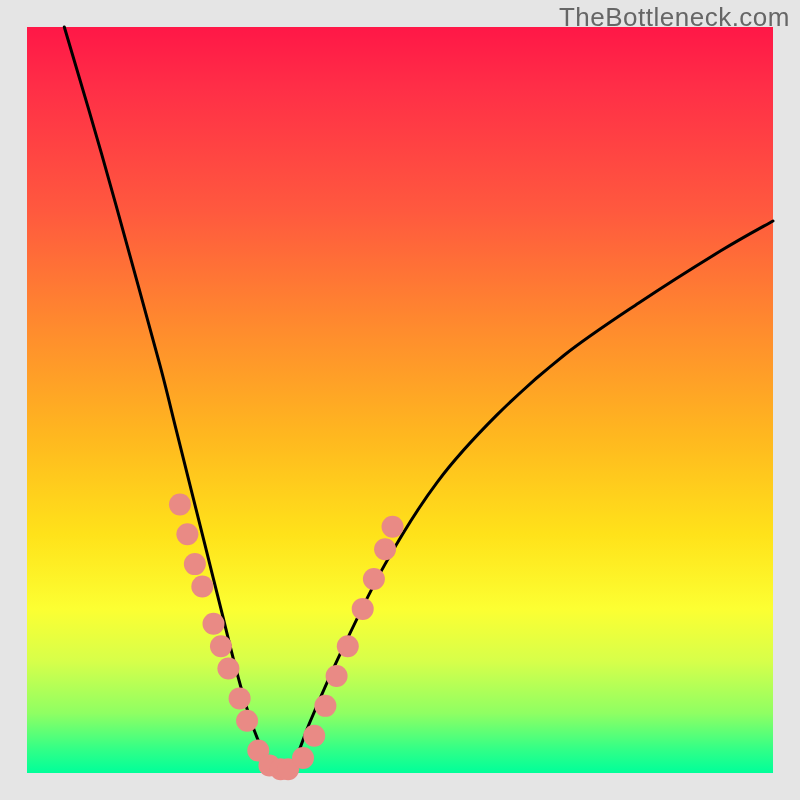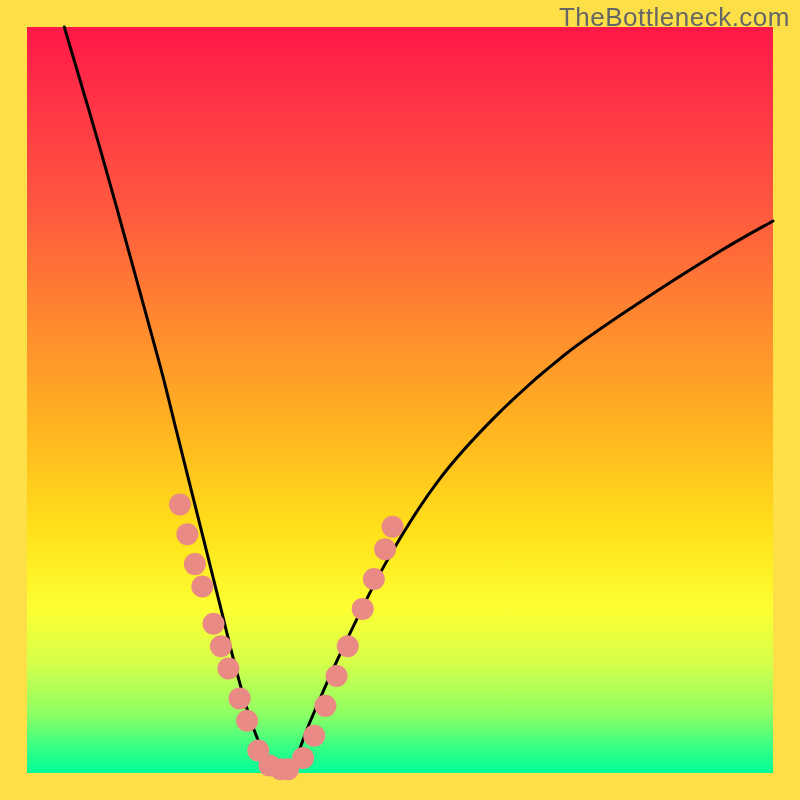--- a/index.html
+++ b/index.html
@@ -8,21 +8,21 @@
     width: 800px;
     height: 800px;
     overflow: hidden;
     background: #000;
     font-family: Arial, Helvetica, sans-serif;
   }
   .frame {
     position: relative;
     width: 800px;
     height: 800px;
-    background: #fde047;
+    background: #e5e5e5;
   }
   .plot-area {
     position: absolute;
     left: 27px;
     top: 27px;
     width: 746px;
     height: 746px;
     
     background: linear-gradient(
       to bottom,

